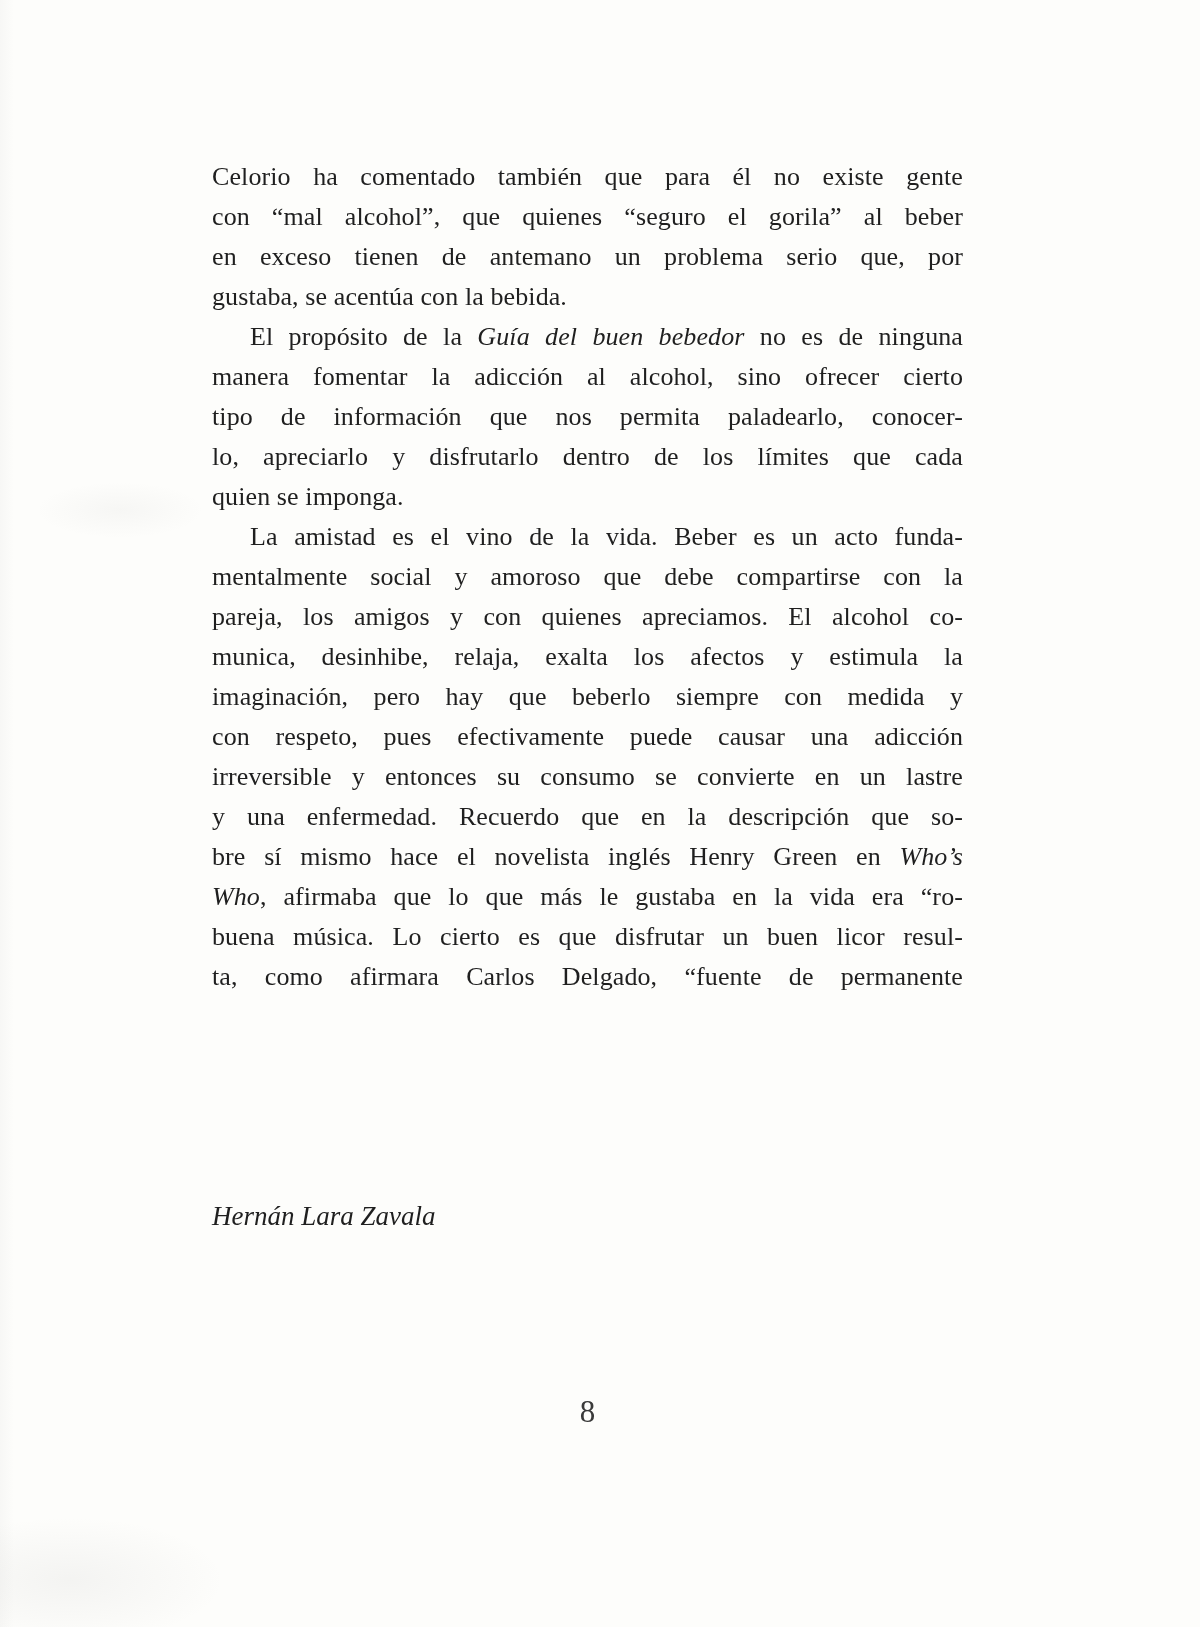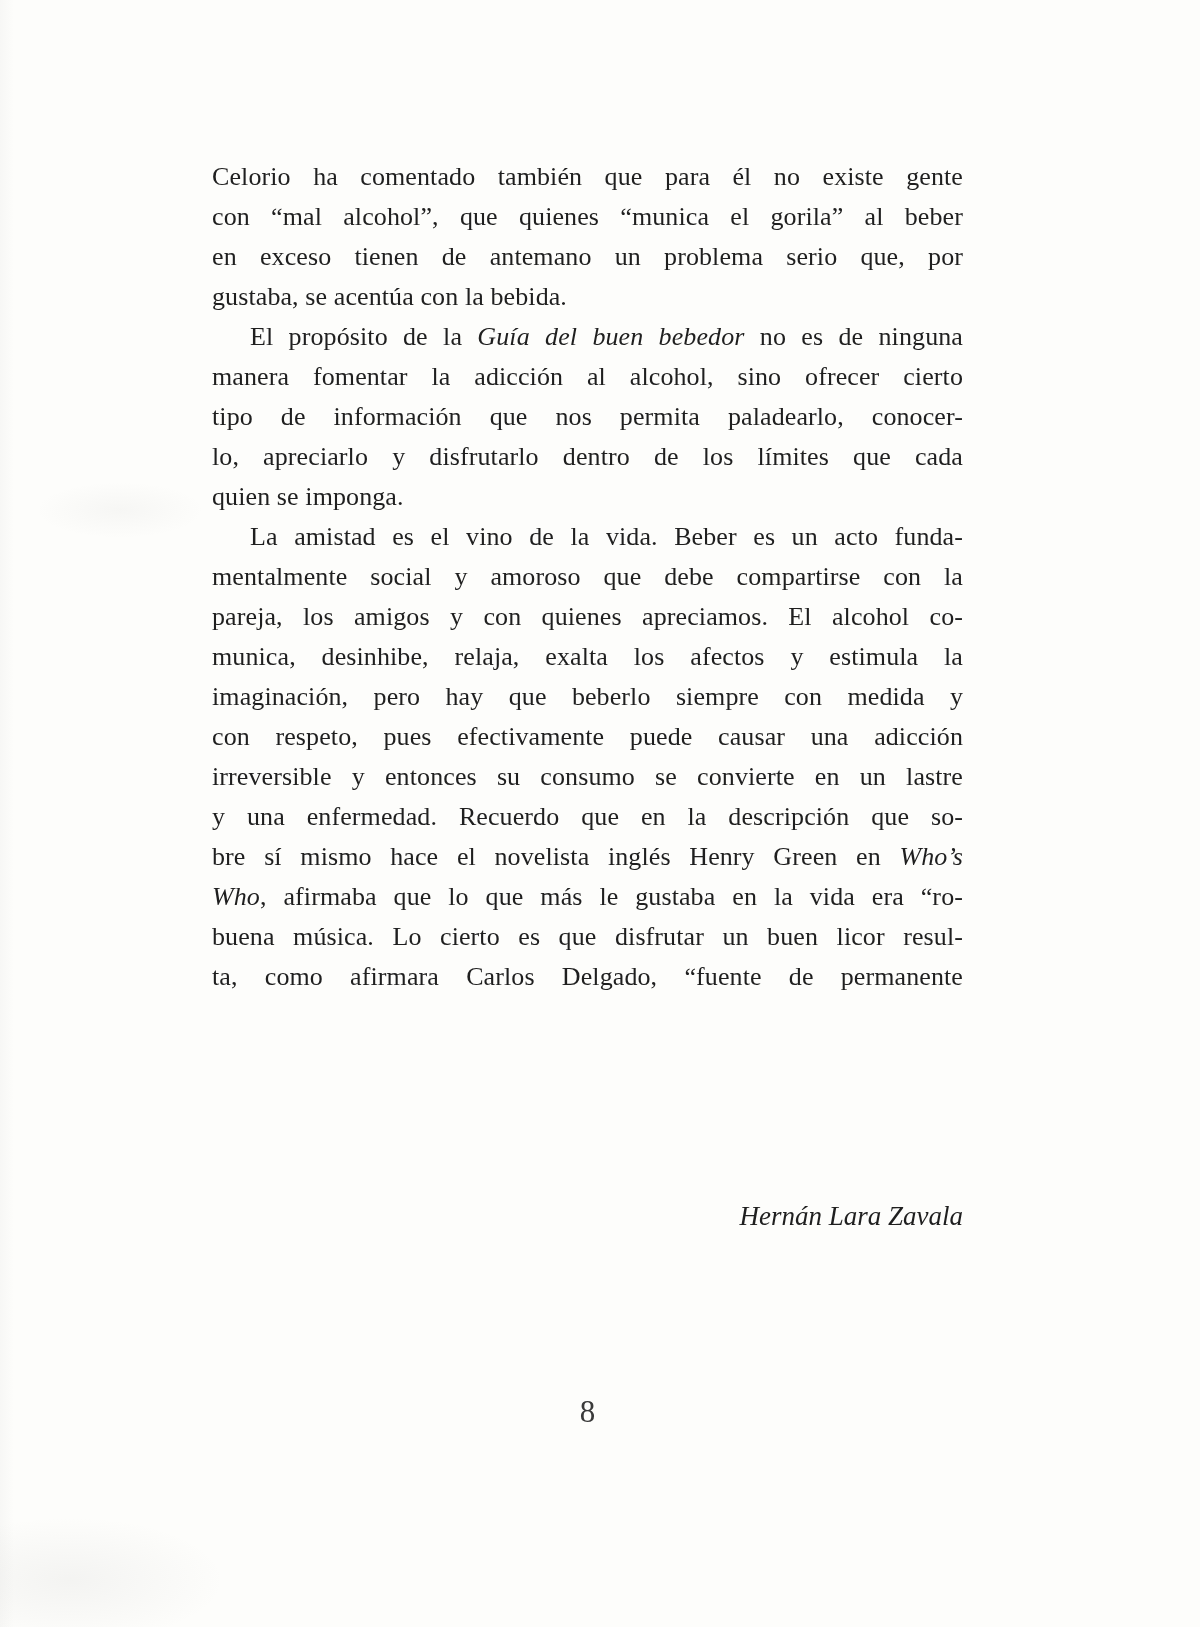--- a/index.html
+++ b/index.html
@@ -57,21 +57,20 @@
     text-align-last: left;
   }
   .it {
     font-style: italic;
   }
   .signature {
     position: absolute;
     top: 1200px;
     left: 212px;
     width: 751px;
-    text-align: right;
     font-style: italic;
     font-size: 27px;
     line-height: 32px;
   }
   .folio {
     position: absolute;
     top: 1392px;
     left: 212px;
     width: 751px;
     text-align: center;
@@ -80,21 +79,21 @@
     color: #3a3a3a;
   }
 </style>
 </head>
 <body>
 
 <div class="scan-page">
 
   <div class="body-text">
       <div class="line"><span>Celorio ha comentado también que para él no existe gente</span></div>
-      <div class="line"><span>con “mal alcohol”, que quienes “munica el gorila” al beber</span></div>
+      <div class="line"><span>con “mal alcohol”, que quienes “seguro el gorila” al beber</span></div>
       <div class="line"><span>en exceso tienen de antemano un problema serio que, por</span></div>
       <div class="line last"><span>gustaba, se acentúa con la bebida.</span></div>
       <div class="line indent"><span>El propósito de la </span><span class="it">Guía del buen bebedor</span><span> no es de ninguna</span></div>
       <div class="line"><span>manera fomentar la adicción al alcohol, sino ofrecer cierto</span></div>
       <div class="line"><span>tipo de información que nos permita paladearlo, conocer-</span></div>
       <div class="line"><span>lo, apreciarlo y disfrutarlo dentro de los límites que cada</span></div>
       <div class="line last"><span>quien se imponga.</span></div>
       <div class="line indent"><span>La amistad es el vino de la vida. Beber es un acto funda-</span></div>
       <div class="line"><span>mentalmente social y amoroso que debe compartirse con la</span></div>
       <div class="line"><span>pareja, los amigos y con quienes apreciamos. El alcohol co-</span></div>

